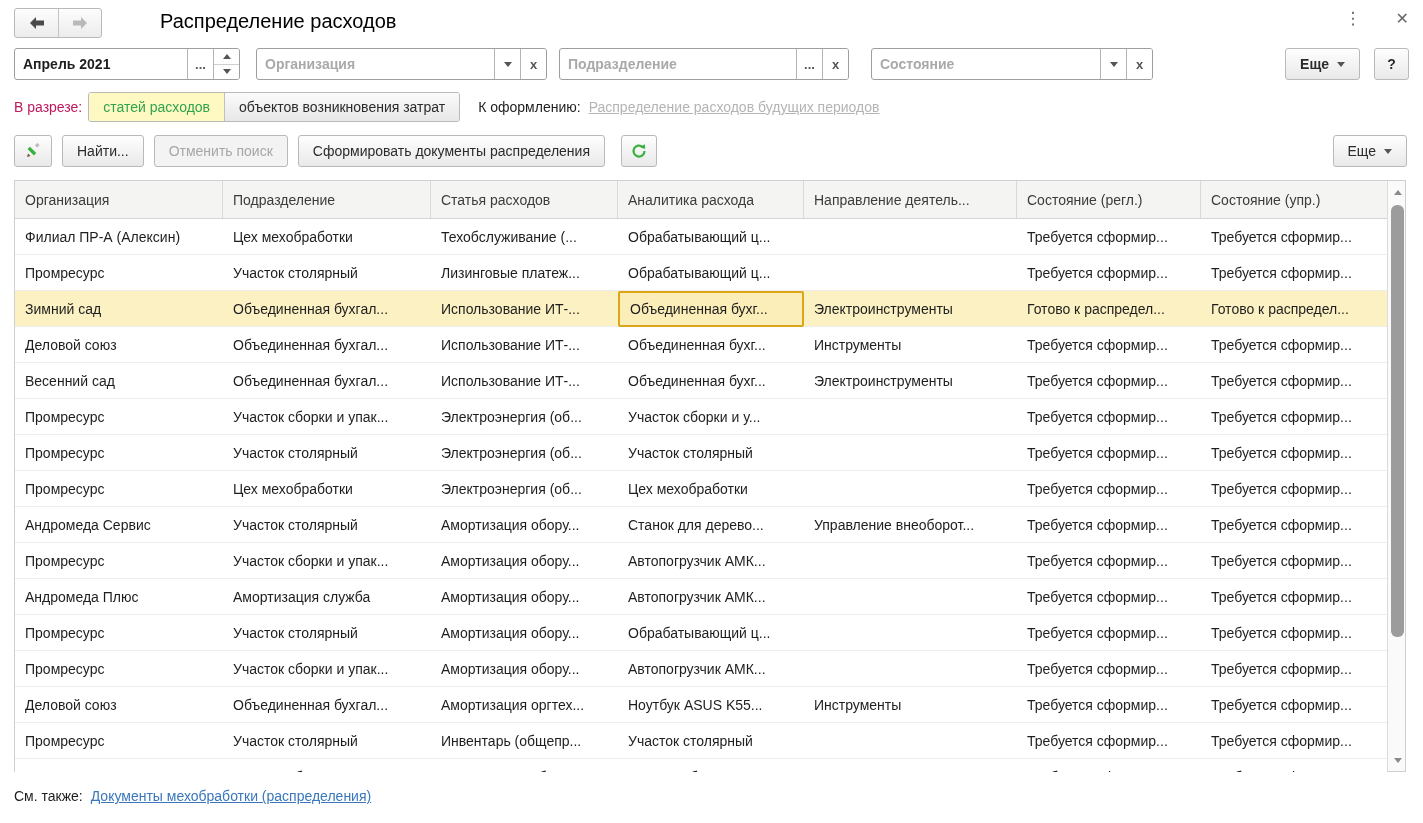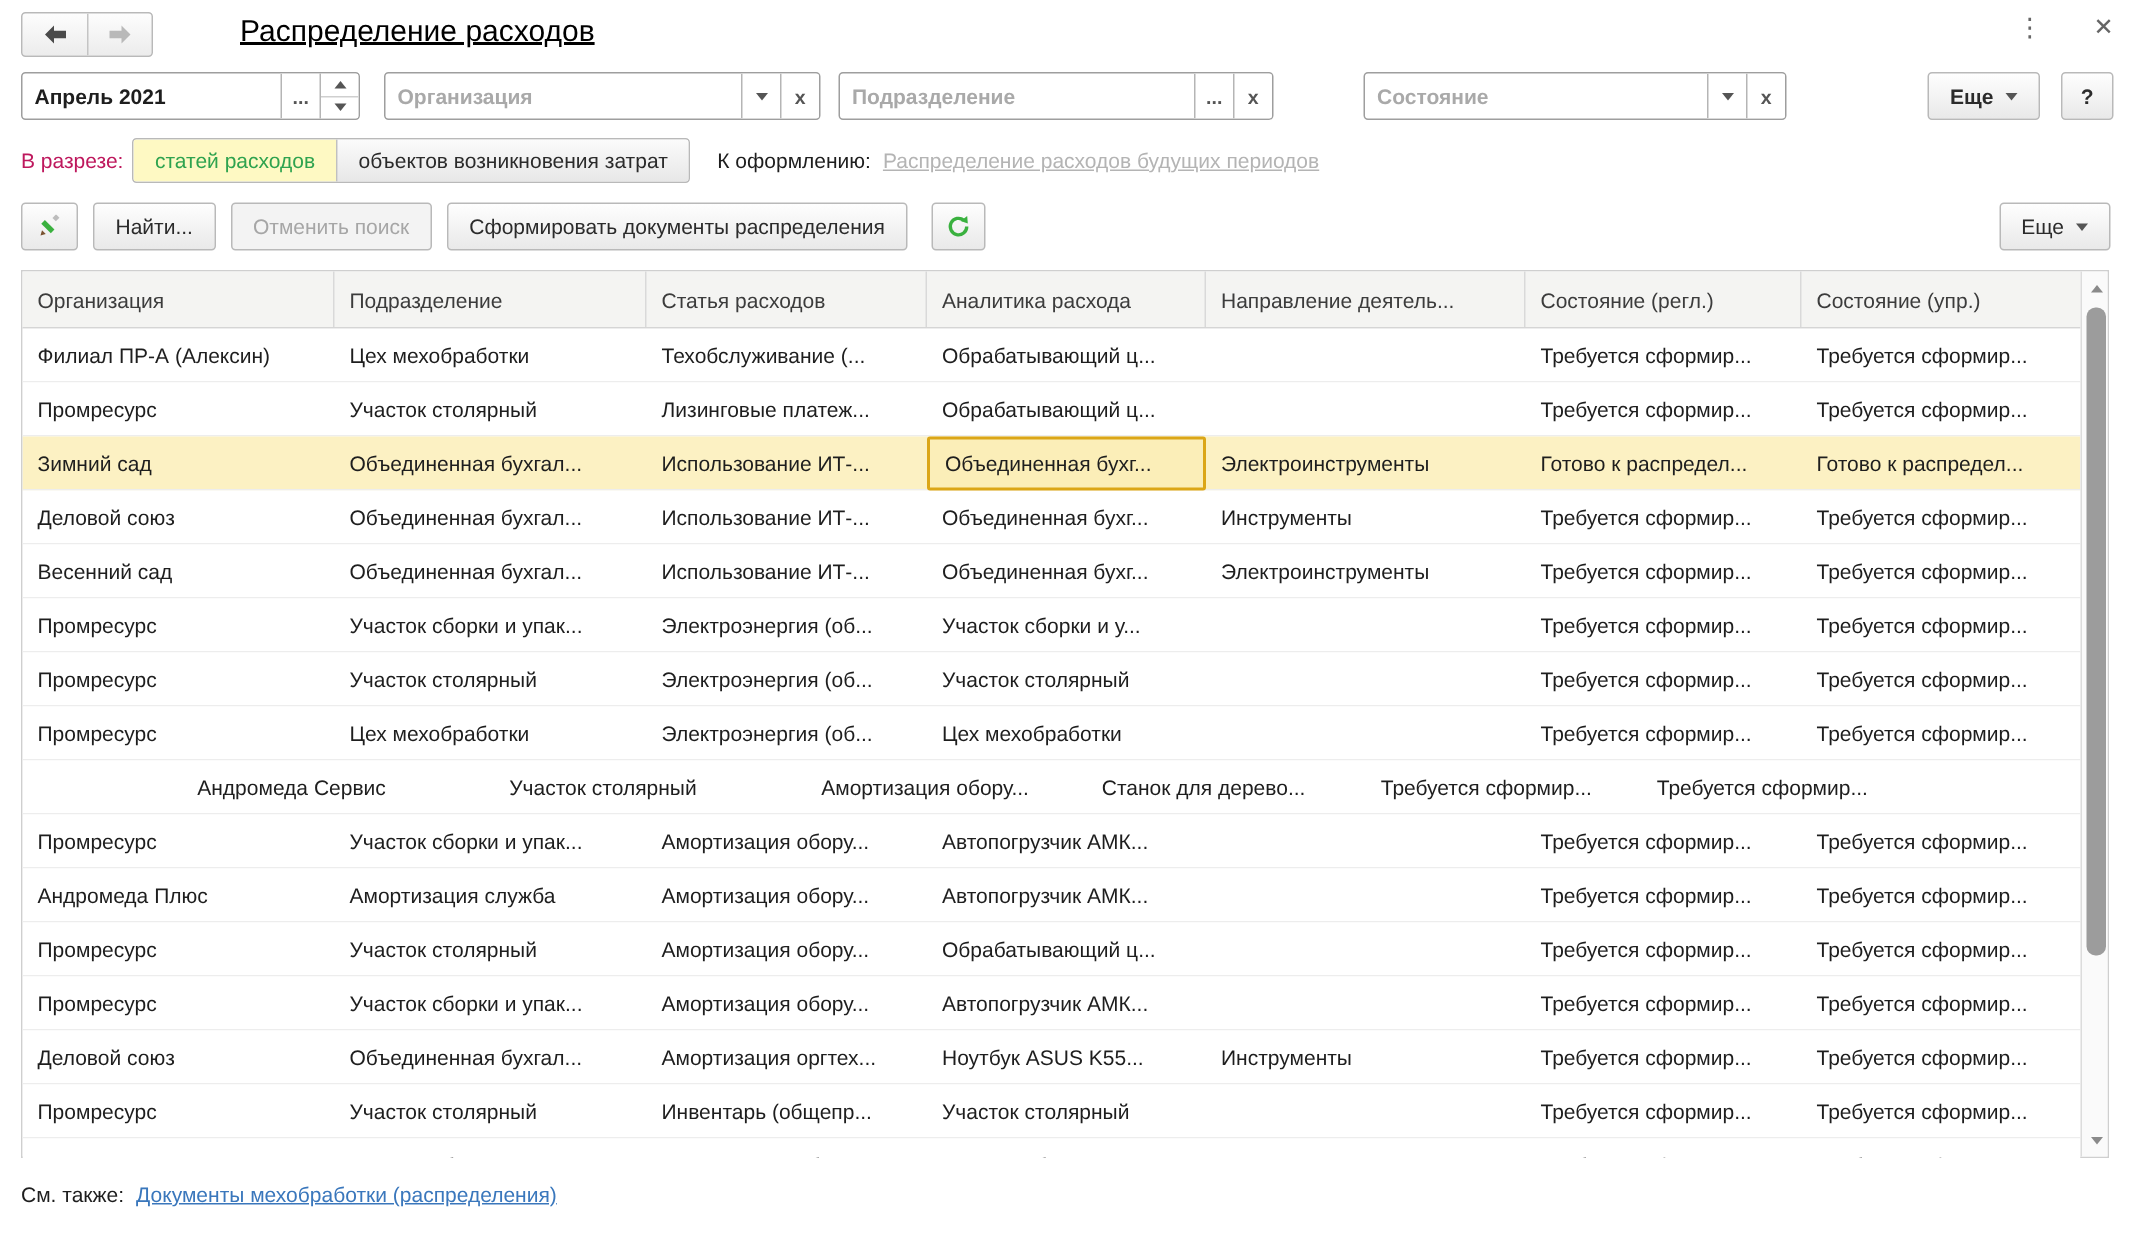--- a/index.html
+++ b/index.html
@@ -25,31 +25,31 @@
   .spinner .sp + .sp { border-top:1px solid #cfcfcf; }
   .tri-up  { width:0;height:0;border-left:4px solid transparent;border-right:4px solid transparent;border-bottom:5px solid #555; }
   .tri-dn  { width:0;height:0;border-left:4px solid transparent;border-right:4px solid transparent;border-top:5px solid #555; }
 
   
   .titlebar { position:absolute; top:6px; left:14px; right:14px; height:38px; }
   .navgroup { position:absolute; left:0; top:2px; display:flex; height:30px; border:1px solid #b9b9b9; border-radius:3px;
               background:linear-gradient(#fdfdfd,#ececec); overflow:hidden; }
   .navbtn { width:43px; display:flex; align-items:center; justify-content:center; cursor:pointer; }
   .navbtn + .navbtn { border-left:1px solid #c4c4c4; }
-  .page-title { position:absolute; left:146px; top:4px; font-size:20px; color:#000;text-decoration:underline; }
+  .page-title { position:absolute; left:146px; top:4px; font-size:20px; color:#000; }
   .winicons { position:absolute; right:0; top:4px; display:flex; gap:34px; align-items:center; }
   .kebab { font-size:17px; color:#666; letter-spacing:0; cursor:pointer; line-height:1; }
   .wclose { font-size:16px; color:#666; cursor:pointer; line-height:1; }
 
   
   .filters { position:absolute; top:48px; left:14px; right:14px; height:32px; display:flex; align-items:center;font-weight:bold; }
   .f-period { width:226px; margin-right:16px; }
   .f-org { width:291px; margin-right:12px; }
   .f-dept { width:290px; margin-right:22px; }
-  .f-state { width:282px;margin-left:38px; }
+  .f-state { width:282px; }
   .filters .rightside { margin-left:auto; display:flex; gap:14px; }
   .btn-help { width:35px; padding:0; }
 
   
   .segrow { position:absolute; top:92px; left:14px; right:14px; height:30px; display:flex; align-items:center; }
   .seg-label { margin-right:6px; color:#be185d; }
   .toggle { display:flex; height:30px; border:1px solid #b9b9b9; border-radius:3px; overflow:hidden; }
   .toggle .opt { display:flex; align-items:center; padding:0 14px; cursor:pointer; font-size:14px; }
   .toggle .opt.on  { background:#fef9c3; color:var(--green); }
   .toggle .opt.off { background:linear-gradient(#fbfbfb,#e7e7e7); color:#2b2b2b; border-left:1px solid #c0c0c0; }
@@ -289,20 +289,21 @@
             <div class="tcell c3">Цех мехобработки</div>
             <div class="tcell c4"></div>
             <div class="tcell c5">Требуется сформир...</div>
             <div class="tcell c6">Требуется сформир...</div>
           </div>
           <div class="trow">
             <div class="tcell c0">Андромеда Сервис</div>
             <div class="tcell c1">Участок столярный</div>
             <div class="tcell c2">Амортизация обору...</div>
             <div class="tcell c3">Станок для дерево...</div>
+            <div class="tcell c4">Управление внеоборот...</div>
             <div class="tcell c5">Требуется сформир...</div>
             <div class="tcell c6">Требуется сформир...</div>
           </div>
           <div class="trow">
             <div class="tcell c0">Промресурс</div>
             <div class="tcell c1">Участок сборки и упак...</div>
             <div class="tcell c2">Амортизация обору...</div>
             <div class="tcell c3">Автопогрузчик АМК...</div>
             <div class="tcell c4"></div>
             <div class="tcell c5">Требуется сформир...</div>

